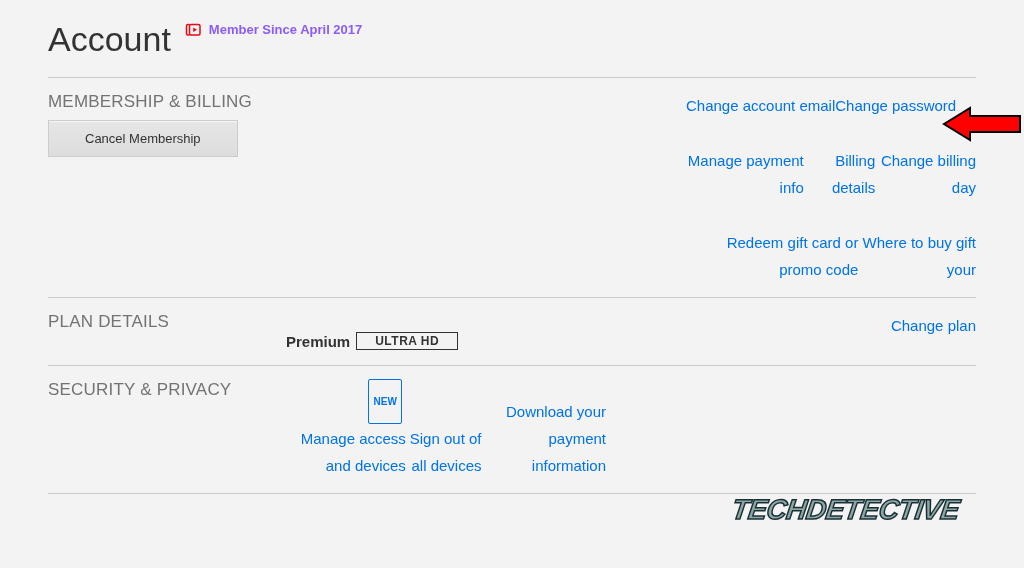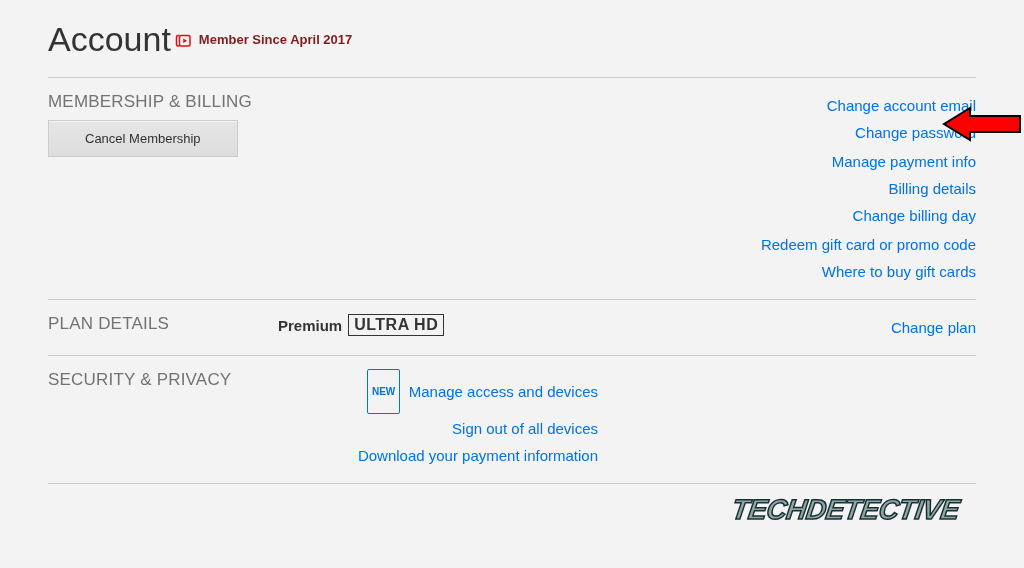--- a/index.html
+++ b/index.html
@@ -9,58 +9,60 @@
       color: #333;
       width: 1024px;
       height: 568px;
       overflow: hidden;
     }
     .container {
       padding: 20px 48px 0 48px;
     }
     .header {
       display: flex;
-      align-items: center;
-      gap: 4px;
+      align-items: flex-start;
+      gap: 14px;
       padding-bottom: 18px;
     }
     .page-title {
       font-size: 34px;
       font-weight: 400;
       color: #333;
     }
     .member-since {
       display: flex;
       align-items: center;
       gap: 6px;
       font-size: 13px;
       font-weight: 700;
-      color: #7f1d1d;
+      color: #8b5cf6;
     }
     .member-icon {
       display: inline-flex;
       align-items: center;
       justify-content: center;
     }
     hr.divider {
       border: none;
       border-top: 1px solid #ccc;
       margin: 0;
     }
     .section {
       display: flex;
       padding-top: 14px;
       padding-bottom: 14px;
+      gap: 8px;
     }
     .section-left {
       width: 230px;
       flex-shrink: 0;
     }
     .section-mid {
       flex: 1;
+      margin-top: 20px;
     }
     .section-right {
       width: 280px;
       text-align: right;
       flex-shrink: 0;
     }
     .section-heading {
       font-size: 17px;
       color: #737373;
       font-weight: 400;
@@ -81,40 +83,40 @@
     }
     .link {
       color: #0073e6;
       font-size: 15px;
       cursor: pointer;
       line-height: 1.8;
       display: inline-block;
     }
     .link-group {
       display: flex;
-      flex-direction: column;
+      flex-direction: row;
       align-items: flex-end;
     }
     .group-gap {
-      margin-top: 2px;
+      margin-top: 28px;
       justify-content: space-between;
     }
     .plan-name {
       font-size: 15px;
       font-weight: 700;
       color: #333;
       display: inline-flex;
       align-items: center;
       gap: 6px;
     }
     .ultrahd-badge {
       border: 1px solid #333;
-      font-size: 16px;
-      font-weight: 700;
-      padding: 1px 5px;
+      font-size: 12px;
+      font-weight: 700;
+      padding: 1px 18px;
       letter-spacing: 0.5px;
     }
     .security-desc {
       font-size: 15px;
       color: #333;
       line-height: 1.45;
       max-width: 310px;
     }
     .new-badge {
       display: inline-block;
@@ -187,21 +189,21 @@
         <a class="link">Change account email</a>
         <a class="link">Change password</a>
       </div>
       <div class="link-group group-gap">
         <a class="link">Manage payment info</a>
         <a class="link">Billing details</a>
         <a class="link">Change billing day</a>
       </div>
       <div class="link-group group-gap">
         <a class="link">Redeem gift card or promo code</a>
-        <a class="link">Where to buy gift cards</a>
+        <a class="link">Where to buy gift your</a>
       </div>
     </div>
   </div>
 
   <hr class="divider">
 
   <div class="section">
     <div class="section-left">
       <div class="section-heading">PLAN DETAILS</div>
     </div>

